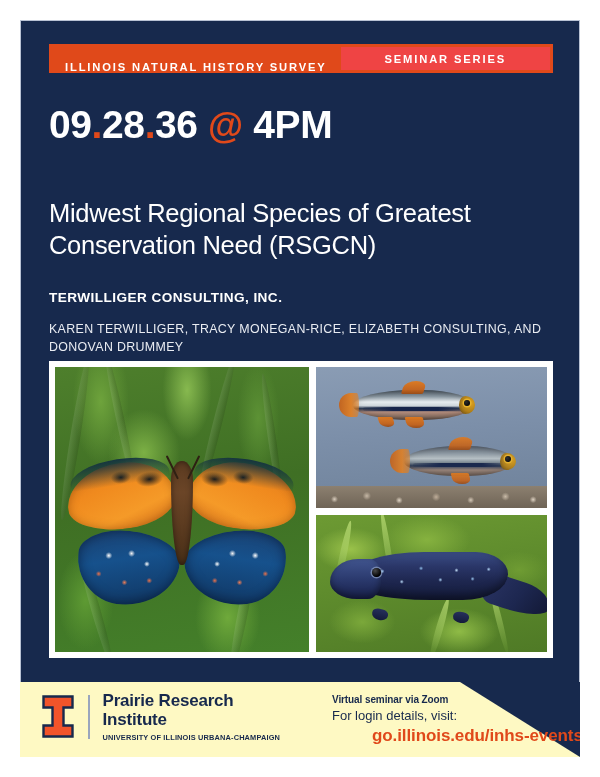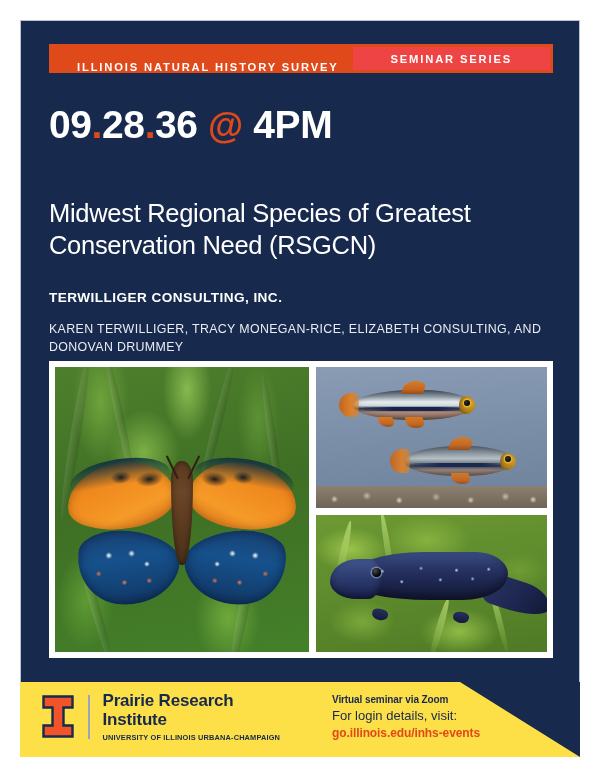--- a/index.html
+++ b/index.html
@@ -46,21 +46,20 @@
     background: #e0491a;
     display: flex;
     align-items: stretch;
     box-sizing: border-box;
   }
   .banner-left {
     display: flex;
     align-items: center;
     padding: 16px 13px 0 16px;
     flex: 0 0 auto;
-    margin-left: 12px;
   }
   .banner-left-text {
     color: #ffffff;
     font-size: 11.2px;
     font-weight: bold;
     letter-spacing: 1.85px;
     white-space: nowrap;
   }
   .banner-right {
     flex: 1 1 auto;
@@ -453,21 +452,21 @@
   .leg-front { left: 20%; bottom: 6%; transform: rotate(12deg); }
   .leg-back  { left: 58%; bottom: 2%; transform: rotate(8deg); }
 
   
   .footer {
     position: absolute;
     left: 20px;
     top: 682px;
     width: 560px;
     height: 75px;
-    background: #fde047;
+    background: #fef9c3;
     overflow: hidden;
     text-decoration: underline;
   }
   .footer-wedge {
     position: absolute;
     right: 0;
     top: 0;
     width: 0;
     height: 0;
     border-top: 75px solid #17294d;
@@ -530,25 +529,26 @@
   }
   .zoom-sub {
     color: #17294d;
     font-size: 13px;
     font-weight: normal;
     margin-top: 3px;
     white-space: nowrap;
   }
   .zoom-url {
     color: #e0491a;
-    font-size: 12px;
+    font-size: 17px;
     font-weight: bold;
     margin-top: 3px;
     letter-spacing: -0.1px;
     white-space: nowrap;
+    margin-left: 40px;
   }
 </style>
 </head>
 <body>
 
 <div class="poster">
   <div class="navy-panel">
 
     <div class="banner">
       <div class="banner-left">

